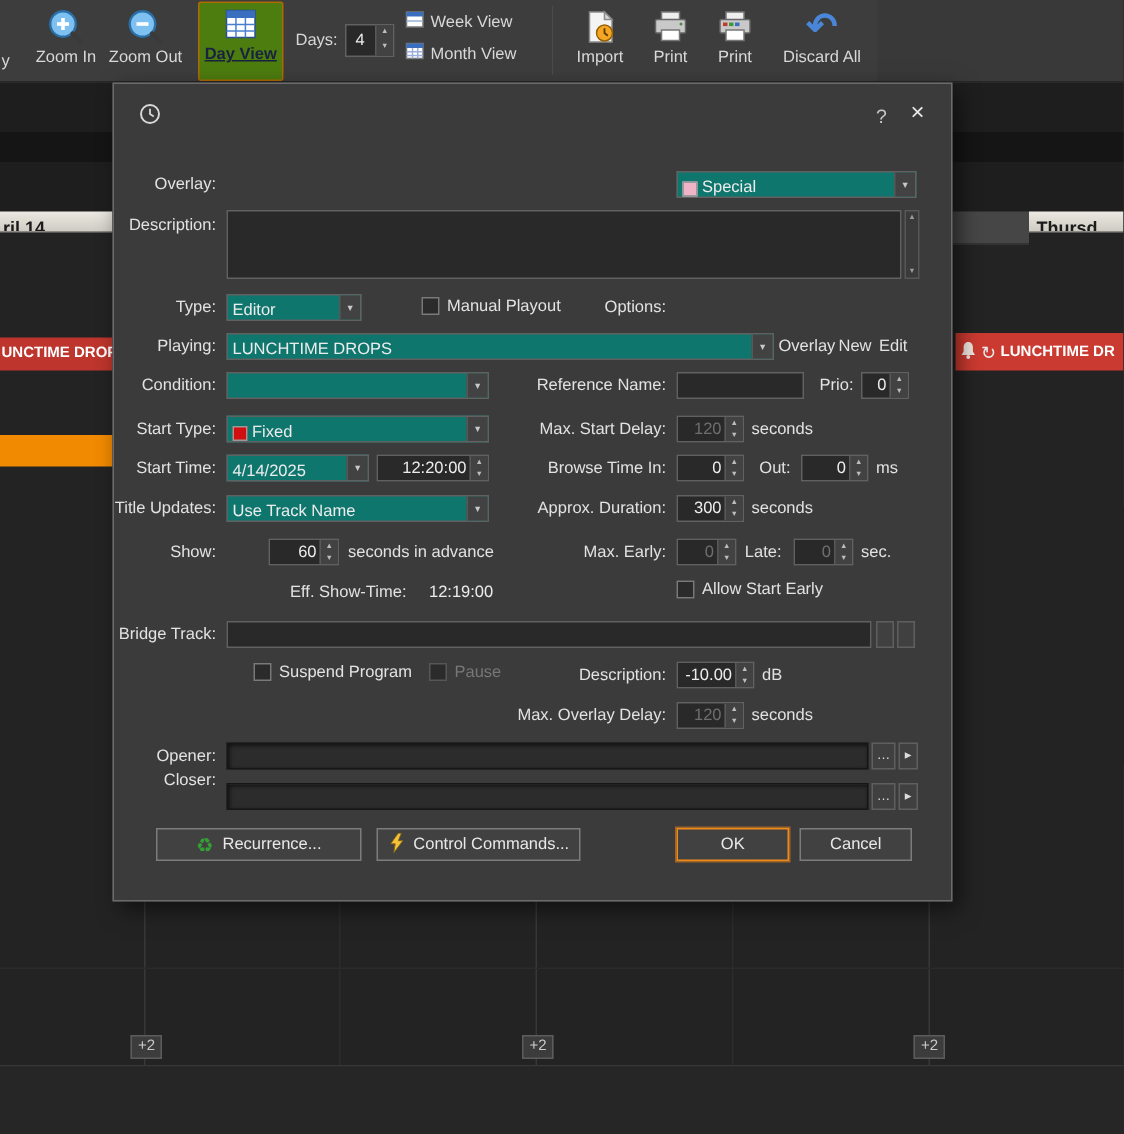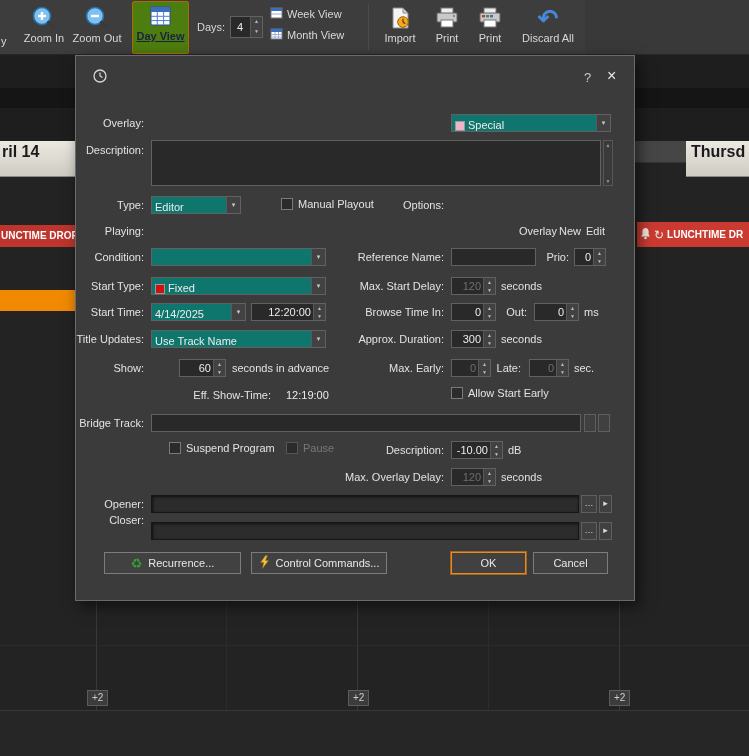--- a/index.html
+++ b/index.html
@@ -16,21 +16,21 @@
   .tbtn.sel{background:#4d7c0f;border:1px solid #b06a00;border-radius:2px;color:#19233f}
   .tbtn.sel .tlab{text-decoration:underline;font-weight:bold}
   .tbrow{position:absolute;display:flex;align-items:center;gap:4px;color:#d8d8d8;font-size:11px}
   .tbtext{position:absolute;color:#d8d8d8;font-size:11px}
   .vsep{position:absolute;top:4px;height:46px;width:1px;background:#2c2c2c;border-right:1px solid #4b4b4b}
   .undo{font-size:25px;font-weight:bold;color:#4a86d8;line-height:26px}
 
   
   .band{position:absolute;left:0;top:55px;width:749px;height:86px;background:#1e1e1e}
   .band2{position:absolute;left:0;top:88px;width:749px;height:20px;background:#151515}
-  .hdr{position:absolute;top:141px;height:36px;background:linear-gradient(#ece9e2,#cfccc3);color:#1b1b1b;font-size:16px;font-weight:bold;line-height:22px;white-space:nowrap;overflow:hidden;border-bottom:1px solid #8a8a84}
+  .hdr{position:absolute;top:141px;height:14px;background:linear-gradient(#ece9e2,#cfccc3);color:#1b1b1b;font-size:12px;font-weight:bold;line-height:22px;white-space:nowrap;overflow:hidden;border-bottom:1px solid #8a8a84}
   .hdrgap{position:absolute;left:635px;top:141px;width:51px;height:22px;background:#464646;border-bottom:1px solid #333}
   .evt{position:absolute;color:#fff;font-size:10px;font-weight:bold;white-space:nowrap;overflow:hidden}
   .evt.redl{background:#bd352c;line-height:22px;padding-left:1px}
   .evt.redr{background:#cb3a30;display:flex;align-items:center;gap:3px;padding-left:3px}
   .evt.org{background:#f18a00}
   .refr{font-size:12px;font-weight:normal;color:#e8e8e8;line-height:12px}
   .vline{position:absolute;top:163px;height:547px;width:1px;background:#383838}
   .vline.faint{background:#2c2c2c}
   .hline{position:absolute;left:0;width:749px;height:1px;background:#383838}
   .hline.faint{background:#2b2b2b}
@@ -267,20 +267,24 @@
       <span class="combo-text">Editor</span>
       <span class="combo-arrow">▾</span>
     </div>
     <div class="chkrow" style="left:205px;top:142px">
       <span class="chkbox"></span>
       <span>Manual Playout</span>
     </div>
     <span class="lbl" style="right:190px;top:143px">Options:</span>
 
     <span class="lbl" style="right:490px;top:169px">Playing:</span>
+    <div class="combo" style="left:75px;top:166px;width:365px">
+      <span class="combo-text">LUNCHTIME DROPS</span>
+      <span class="combo-arrow">▾</span>
+    </div>
     <span class="linkbtn" style="left:443px;top:169px">Overlay</span>
     <span class="linkbtn" style="left:483px;top:169px">New</span>
     <span class="linkbtn" style="left:510px;top:169px">Edit</span>
 
     <span class="lbl" style="right:490px;top:195px">Condition:</span>
     <div class="combo" style="left:75px;top:192px;width:175px">
       <span class="combo-text"></span>
       <span class="combo-arrow">▾</span>
     </div>
     <span class="lbl" style="right:190px;top:195px">Reference Name:</span>

